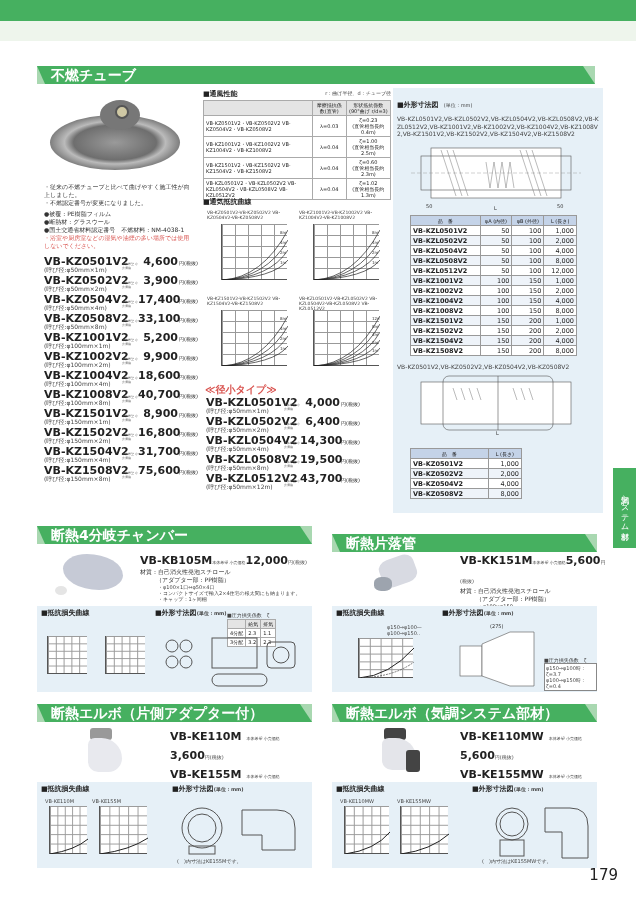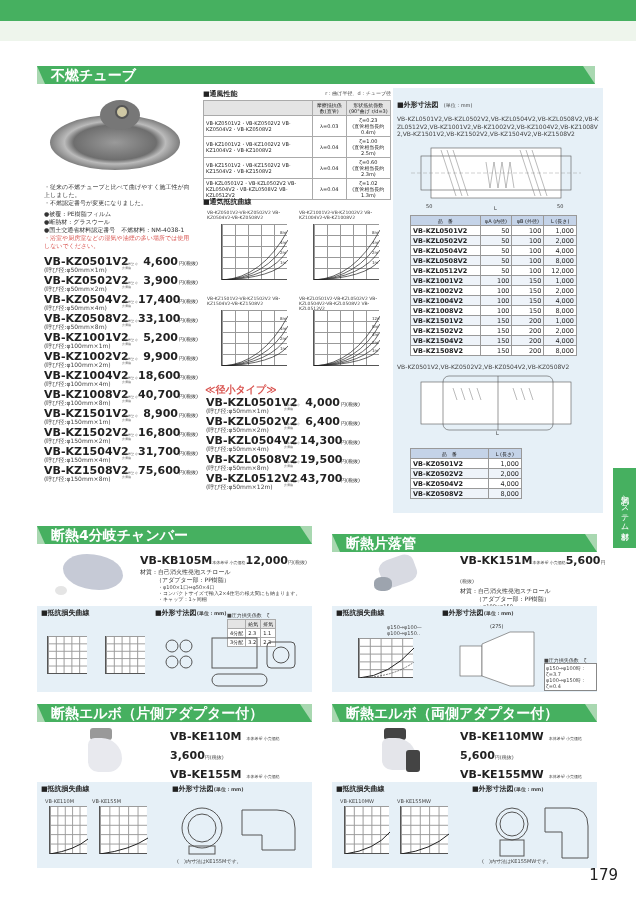--- a/index.html
+++ b/index.html
@@ -624,21 +624,21 @@
   <div class="heading" style="position:absolute;left:135px;top:3px"><span>■外形寸法図</span><span class="tiny">(単位：mm)</span></div>
   <svg style="position:absolute;left:140px;top:18px" width="130" height="60">
     <circle cx="25" cy="28" r="20" fill="none" stroke="#555"></circle>
       <circle cx="25" cy="28" r="14" fill="none" stroke="#555"></circle>
     <rect x="12" y="46" width="26" height="8" fill="none" stroke="#555"></rect>
     <path d="M65,10 L100,10 Q118,10 118,28 L118,50 L85,50 L85,35 L65,35 Z" fill="none" stroke="#555"></path>
   </svg>
   <div class="tiny" style="position:absolute;left:140px;top:76px">(　)内寸法はKE155Mです。</div>
 </div>
 
-<div class="sec-head" style="left:332px;top:704px;width:265px"><span>断熱エルボ（両側アダプター付）</span></div>
+<div class="sec-head" style="left:332px;top:704px;width:265px"><span>断熱エルボ（気調システム部材）</span></div>
 <div class="abs" style="left:382px;top:728px;width:40px;height:45px">
   <div style="position:absolute;left:2px;top:0;width:22px;height:12px;background:#444;border-radius:3px"></div>
   <div style="position:absolute;left:0;top:10px;width:34px;height:32px;background:#e4e5ea;border-radius:20% 60% 40% 30%"></div>
   <div style="position:absolute;left:24px;top:22px;width:14px;height:22px;background:#444;border-radius:3px"></div>
 </div>
 <div class="abs" style="left:460px;top:725px;width:150px">
   <div><span class="blk">VB-KE110MW</span> <span class="tiny" style="font-size:4px">本体希望
 小売価格</span><span class="blk">5,600</span><span class="tiny">円(税抜)</span></div>
   <div><span class="blk">VB-KE155MW</span> <span class="tiny" style="font-size:4px">本体希望
 小売価格</span><span class="blk">8,000</span><span class="tiny">円(税抜)</span></div>

